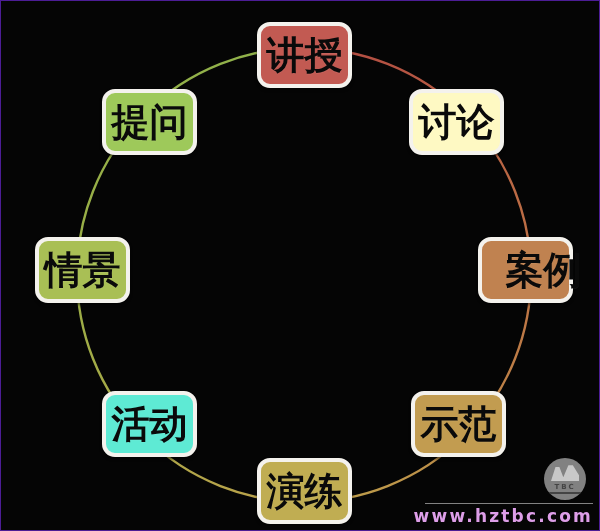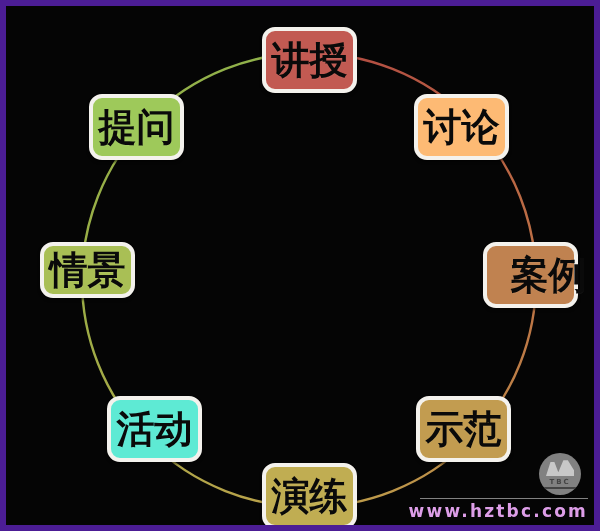--- a/index.html
+++ b/index.html
@@ -10,21 +10,21 @@
   body {
     font-family: "DejaVu Sans", "Liberation Sans", sans-serif;
   }
 
   #canvas {
     position: relative;
     width: 600px;
     height: 531px;
     background: #050505;
     box-sizing: border-box;
-    border: 6px solid #4c1d95;
+    border: 1px solid #4c1d95;
     overflow: hidden;
   }
 
   #ring-svg {
     position: absolute;
     left: 0;
     top: 0;
     width: 600px;
     height: 531px;
   }
@@ -165,45 +165,45 @@
       <path d="M 530 274 A 227 227 0 0 1 303 501" stroke="url(#gradBottomRight)"></path>
       <path d="M 303 501 A 227 227 0 0 1 76 274" stroke="url(#gradBottomLeft)"></path>
       <path d="M 76 274 A 227 227 0 0 1 303 47" stroke="url(#gradTopLeft)"></path>
     </g>
   </svg>
 
   <div class="node" style="left:256px; top:21px; width:95px; height:66px; background:#c25a52;">
     <span class="node-label">讲授</span>
   </div>
 
-  <div class="node" style="left:408px; top:88px; width:95px; height:66px; background:#fdba74;">
+  <div class="node" style="left:408px; top:88px; width:95px; height:66px; background:#fef9c3;">
     <span class="node-label">讨论</span>
   </div>
 
   <div class="node" style="left:477px; top:236px; width:95px; height:66px; background:#c08250;padding-left:36px;">
     <span class="node-label">案例</span>
   </div>
 
   <div class="node" style="left:256px; top:457px; width:95px; height:66px; background:#c0ad52;">
     <span class="node-label">演练</span>
   </div>
 
   <div class="node" style="left:410px; top:390px; width:95px; height:66px; background:#c29c50;">
     <span class="node-label">示范</span>
   </div>
 
   <div class="node" style="left:101px; top:390px; width:95px; height:66px; background:#5eead4;">
     <span class="node-label">活动</span>
   </div>
 
-  <div class="node" style="left:34px; top:236px; width:95px; height:56px; background:#a9bf55;">
+  <div class="node" style="left:34px; top:236px; width:95px; height:66px; background:#a9bf55;">
     <span class="node-label">情景</span>
   </div>
 
-  <div class="node" style="left:83px; top:88px; width:95px; height:66px; background:#9ec95a;">
+  <div class="node" style="left:101px; top:88px; width:95px; height:66px; background:#9ec95a;">
     <span class="node-label">提问</span>
   </div>
 
   <div id="watermark">
     <div id="wm-top">
       <div id="wm-logo">
         <div class="slash"></div>
         <div class="tbc">TBC</div>
         <div class="barline"></div>
       </div>

